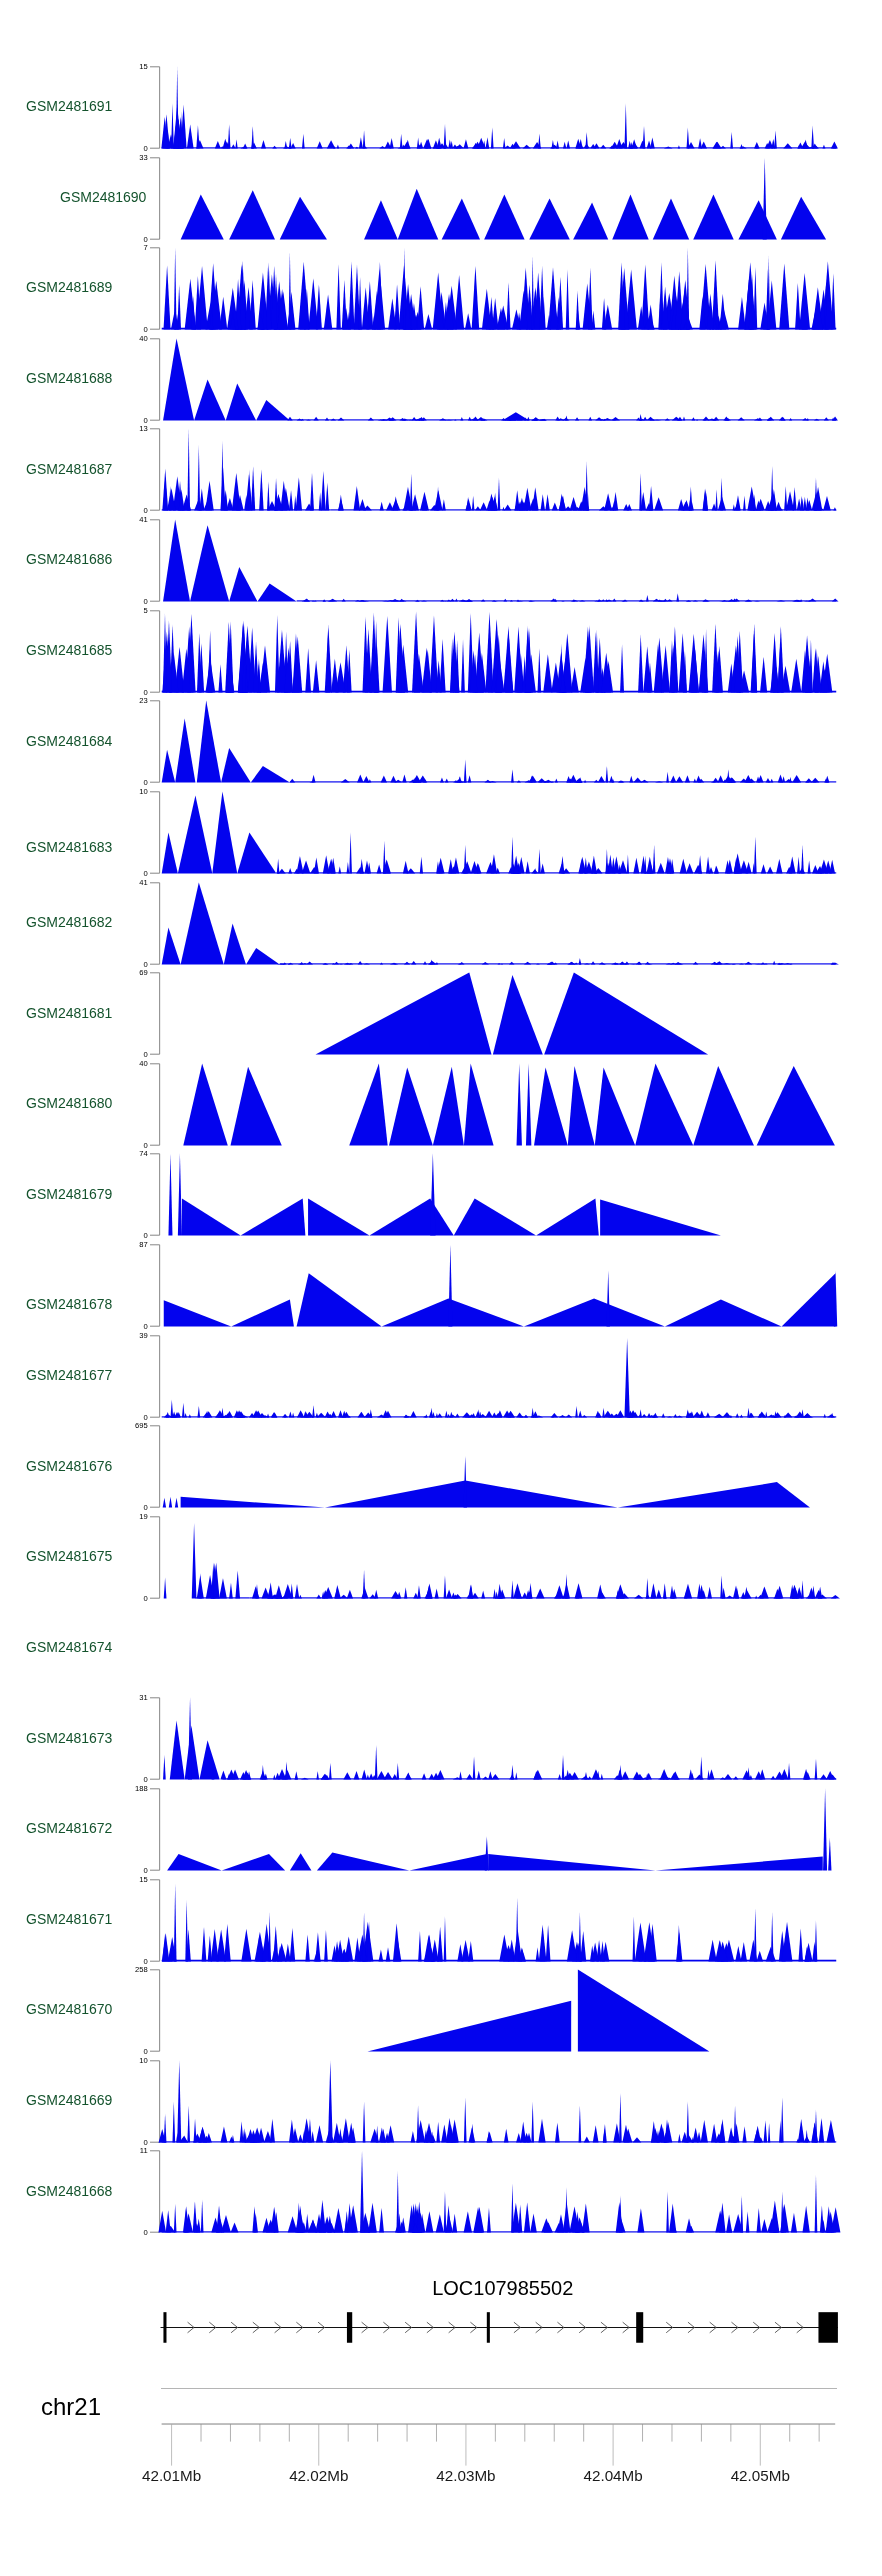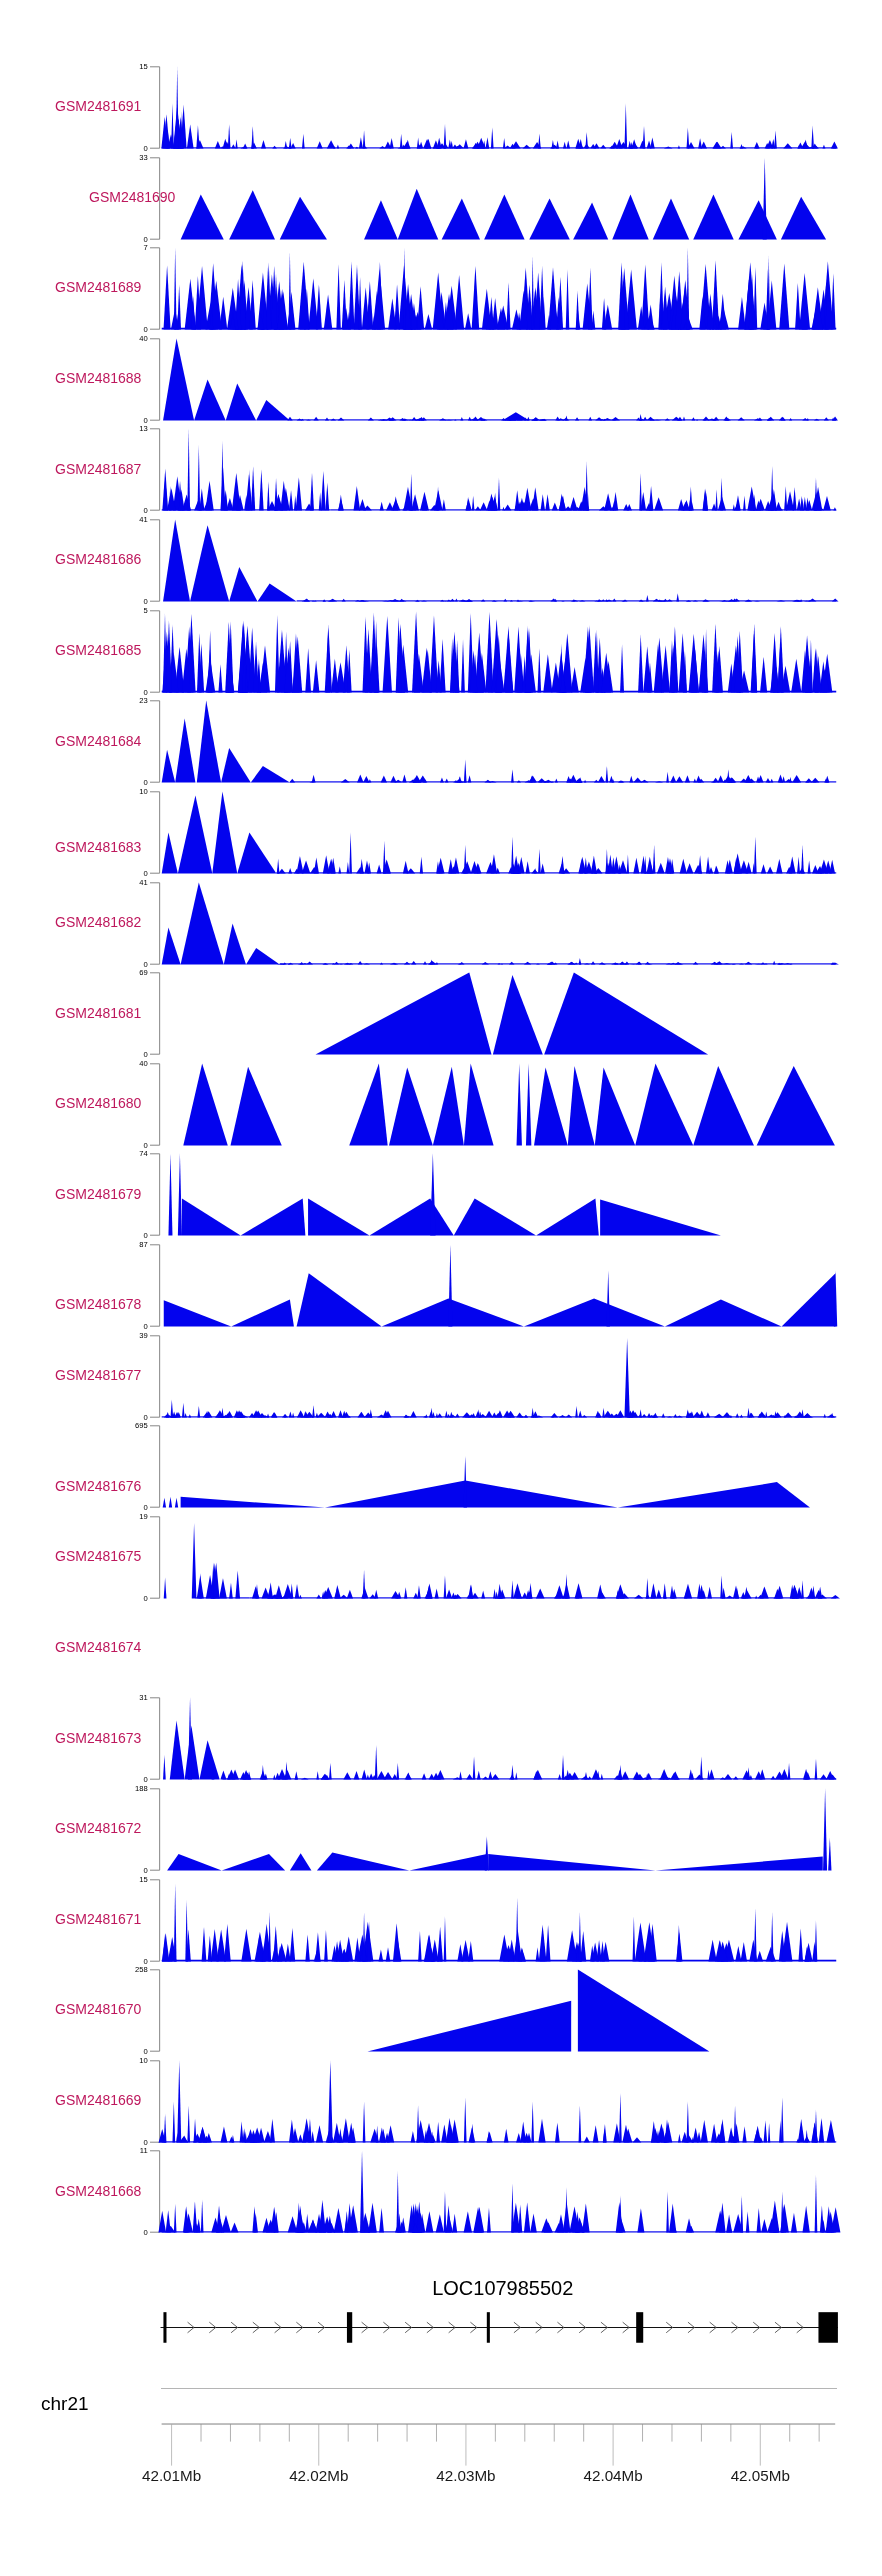--- a/index.html
+++ b/index.html
@@ -1,21 +1,21 @@
 <!DOCTYPE html>
 <html style="font-size:9.4px"><head>
 <meta charset="utf-8">
 <style>
   html,body{margin:0;padding:0;background:#ffffff;}
   #page{position:relative;width:882px;height:2576px;background:#ffffff;overflow:hidden;
         font-family:"Liberation Sans", sans-serif;}
-  .track-label{position:absolute;left:55px;font-size:14px;color:#be185d;white-space:nowrap;}
+  .track-label{position:absolute;left:26px;font-size:14px;color:#14532d;white-space:nowrap;}
   .gsm-svg{position:absolute;left:0;}
   #chrom-line{position:absolute;height:1.2px;background:#b5b5b5;}
-  #chrom-label{position:absolute;left:41px;top:2393px;font-size:19px;color:#000;}
+  #chrom-label{position:absolute;left:41px;top:2393px;font-size:24px;color:#000;}
 </style>
 </head>
 <body>
 
 <div id="page">
   <div id="tracks">
       <div class="track-label" style="top: 98px;">GSM2481691</div>
       <svg width="882" height="89" class="gsm-svg" style="top: 63px;" viewBox="0 0 1500 152">
         <path d="M253,6.5 H269.5 V145.5 H253" fill="none" stroke="#7d7d7d" stroke-width="1.6"></path>
         <text x="249" y="11" text-anchor="end" font-size="13" fill="#000000" font-family="&quot;Liberation Sans&quot;, sans-serif">15</text>
@@ -1534,21 +1534,21 @@
         <polygon points="904.3,146.0 906.6,129.2 908.9,146.0" fill="#0303EE"></polygon>
         <polygon points="979.2,146.0 981.5,126.4 983.8,146.0" fill="#0303EE"></polygon>
         <polygon points="1025.3,146.0 1027.6,129.2 1029.9,146.0" fill="#0303EE"></polygon>
         <polygon points="1063.3,146.0 1067.9,10.2 1072.5,146.0" fill="#0303EE"></polygon>
         <polygon points="1088.6,146.0 1090.9,132.0 1093.2,146.0" fill="#0303EE"></polygon>
         <polygon points="1169.3,146.0 1171.6,132.0 1173.9,146.0" fill="#0303EE"></polygon>
         <polygon points="1272.9,146.0 1275.2,129.2 1277.5,146.0" fill="#0303EE"></polygon>
         <polygon points="1319.0,146.0 1321.3,134.8 1323.6,146.0" fill="#0303EE"></polygon>
         <polygon points="1365.1,146.0 1367.4,132.0 1369.7,146.0" fill="#0303EE"></polygon>
       </svg>
-      <div class="track-label" style="top: 1458px; margin-top: 20px;">GSM2481676</div>
+      <div class="track-label" style="top: 1458px;">GSM2481676</div>
       <svg width="882" height="89" class="gsm-svg" style="top: 1422px;" viewBox="0 0 1500 152">
         <path d="M253,6.5 H269.5 V145.5 H253" fill="none" stroke="#7d7d7d" stroke-width="1.6"></path>
         <text x="249" y="11" text-anchor="end" font-size="13" fill="#000000" font-family="&quot;Liberation Sans&quot;, sans-serif">695</text>
         <text x="249" y="151" text-anchor="end" font-size="13" fill="#000000" font-family="&quot;Liberation Sans&quot;, sans-serif">0</text>
         <polygon points="274.7,146.0 277.6,129.2 280.5,146.0" fill="#0303EE"></polygon>
         <polygon points="285.1,146.0 288.0,127.8 290.9,146.0" fill="#0303EE"></polygon>
         <polygon points="295.5,146.0 298.3,129.2 301.2,146.0" fill="#0303EE"></polygon>
         <polygon points="305.3,146.0 305.3,127.8 551.8,146.0 551.8,146.0" fill="#0303EE"></polygon>
         <polygon points="551.8,146.0 791.4,99.8 1051.8,146.0" fill="#0303EE"></polygon>
         <polygon points="788.5,146.0 791.4,57.8 794.3,146.0" fill="#0303EE"></polygon>

